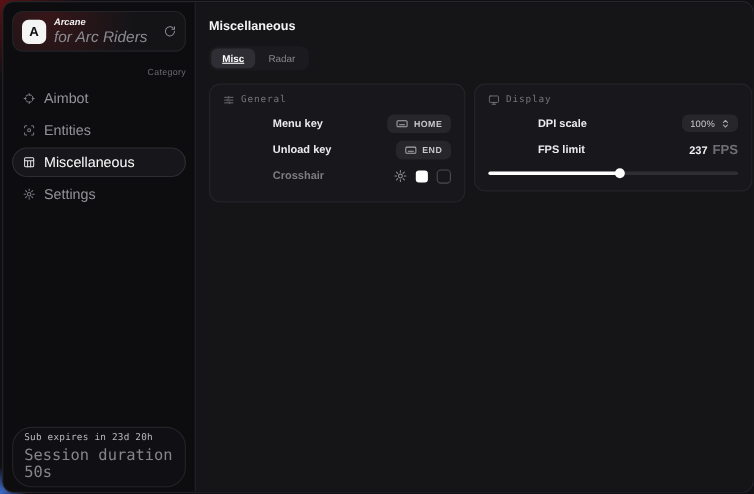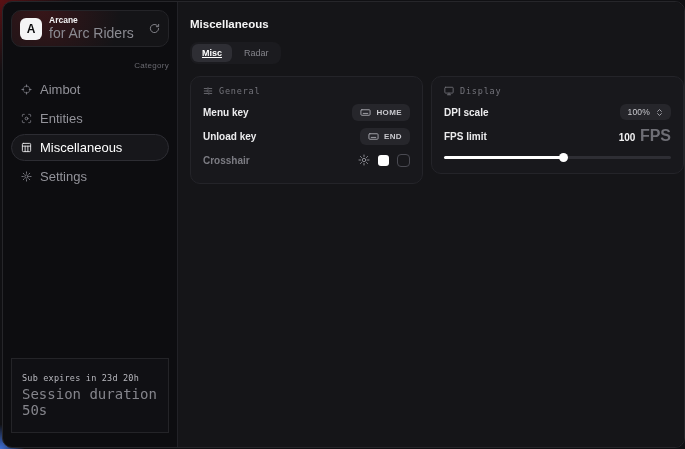--- a/index.html
+++ b/index.html
@@ -35,21 +35,21 @@
     padding:6px 8px;
     height:37px;
   }
   .logo {
     width:22px; height:22px; border-radius:6px;
     background:#f4f4f5; color:#0c0c0e;
     font-weight:bold; font-size:12px;
     display:flex; align-items:center; justify-content:center;
     flex:0 0 22px;
   }
-  .brand-text { flex:1; line-height:1.15; }
+  .brand-text { flex:1; line-height:1.15;font-style:italic; }
   .brand-name { font-size:8.5px; font-weight:bold; color:#f2f2f3; }
   .brand-sub { font-size:14px; color:#8b8b92; }
   .brand-action { color:#8b8b92; display:flex; align-items:center; }
   .cat-label { font-size:8px; color:#6a6a71; margin:14px 0 6px 5px; letter-spacing:.3px;text-align:right; }
   .nav { display:flex; flex-direction:column; gap:2px; }
   .nav-item {
     display:flex; align-items:center; gap:8px;
     height:27px; padding:0 9px;
     border-radius:15px;
     border:1px solid transparent;
@@ -57,24 +57,24 @@
     cursor:pointer;
   }
   .nav-item .ni { display:flex; color:#7e7e86; }
   .nav-item.selected {
     background:#17171b;
     border-color:#2d2d33;
     color:#ffffff;
   }
   .nav-item.selected .ni { color:#e8e8ea; }
   .sub-card {
-    position:absolute; left:8px; right:8px; bottom:14px;
-    border:1px solid #242428; border-radius:0;
+    position:absolute; left:8px; right:8px; bottom:4px;
+    border:1px solid #242428; border-radius:18px;
     background:#101014;
-    padding:14px 10px;
+    padding:4px 10px;
     font-family:"DejaVu Sans Mono", monospace;
   }
   .sub-line1 { font-size:8.5px; color:#b9b9bf; letter-spacing:.2px; }
   .sub-line2 { font-size:14px; color:#85858c; font-weight:normal; margin-top:3px; }
   
   .main {
     flex:1;
     background:#151518;
     border-left:1px solid #222227;
     padding:16px 12px;
@@ -100,36 +100,36 @@
   .card-header {
     display:flex; align-items:center; gap:6px;
     color:#74747b; font-family:"DejaVu Sans Mono", monospace;
     font-size:8.5px; letter-spacing:.8px;
     margin-bottom:4px;
   }
   .row {
     display:flex; align-items:center; justify-content:space-between;
     height:24px;
   }
-  .row-label { font-size:10px; font-weight:600; color:#ececee; }
+  .row-label { font-size:10px; font-weight:600; color:#ececee;margin-left:45px; }
   .row-label.muted { color:#7c7c83; }
   .chip {
     display:inline-flex; align-items:center; gap:5px;
     background:#26262b; border-radius:6px;
     padding:3px 8px; cursor:pointer;
     color:#c9c9ce; font-size:8px; font-weight:bold; letter-spacing:.4px;
   }
   .chip .ci { display:flex; color:#a9a9af; }
   .chip.select { font-size:8.5px; font-weight:normal; letter-spacing:.2px; padding:3px 7px; }
   .cross-controls { display:flex; align-items:center; gap:8px; }
   .gear-btn { display:flex; color:#8b8b92; cursor:pointer; }
   .swatch { width:11px; height:11px; border-radius:3px; background:#ffffff; cursor:pointer; }
   .checkbox { width:13px; height:13px; border:1.5px solid #4a4a52; border-radius:4px; cursor:pointer; }
   .fps-value { font-size:10px; font-weight:bold; color:#f2f2f3; }
-  .fps-unit { font-size:16px; font-weight:bold; color:#6e6e75; }
+  .fps-unit { font-size:12px; font-weight:bold; color:#6e6e75; }
   .slider { position:relative; height:9px; margin-top:5px; cursor:pointer; }
   .slider-track {
     position:absolute; left:0; right:0; top:3px; height:3px;
     background:#2e2e34; border-radius:2px;
   }
   .slider-fill {
     position:absolute; left:0; top:0; height:3px;
     background:#ffffff; border-radius:2px;
   }
   .slider-thumb {
@@ -296,21 +296,21 @@
               <svg width="9" height="9" viewBox="0 0 24 24" fill="none" stroke="currentColor" stroke-width="2.5" stroke-linecap="round" stroke-linejoin="round">
                 <path d="m7 15 5 5 5-5M7 9l5-5 5 5"></path>
               </svg>
             </span>
           </span>
         </div>
 
         <div class="row">
           <span class="row-label">FPS limit</span>
           <span>
-            <span class="fps-value">100</span>
+            <span class="fps-value">237</span>
             <span class="fps-unit">FPS</span>
           </span>
         </div>
 
         <div class="slider">
           <div class="slider-track">
             <div class="slider-fill" style="width: 53%;">
               <div class="slider-thumb"></div>
             </div>
           </div>

